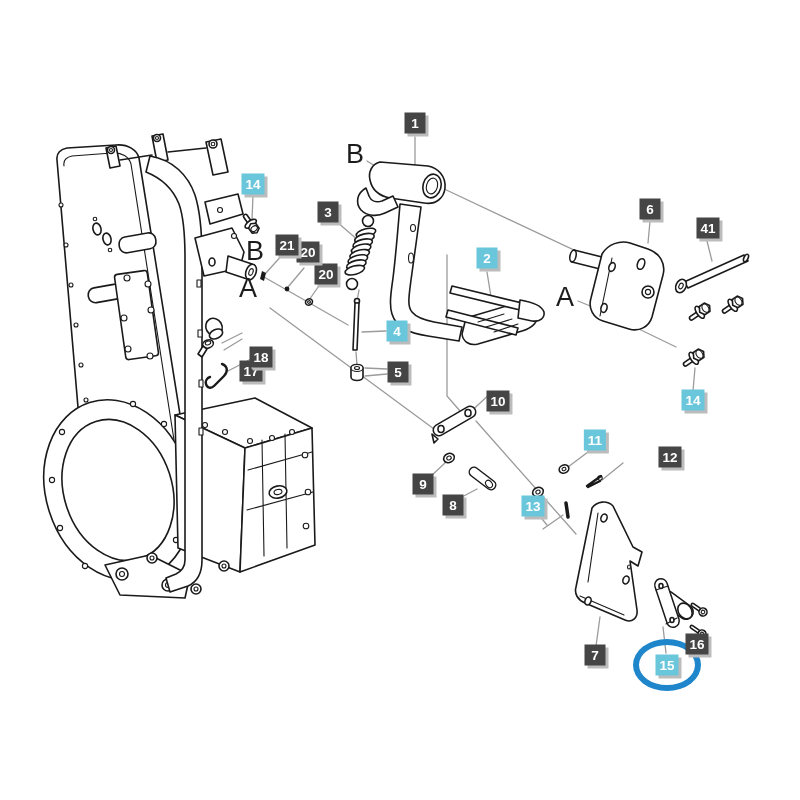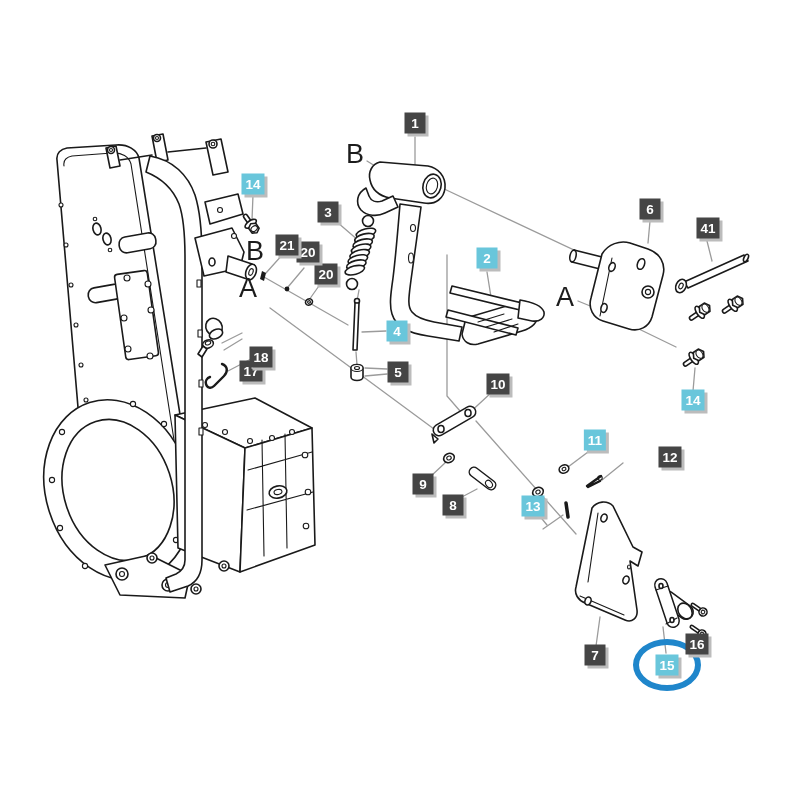--- a/index.html
+++ b/index.html
@@ -328,21 +328,21 @@
 <div id="labels-layer">
       <div class="callout dark" style="left: 415px; top: 123px;">1</div>
       <div class="callout cyan" style="left: 487px; top: 258px;">2</div>
       <div class="callout dark" style="left: 328px; top: 212px;">3</div>
       <div class="callout cyan" style="left: 397px; top: 331px;">4</div>
       <div class="callout dark" style="left: 398px; top: 372px;">5</div>
       <div class="callout dark" style="left: 650px; top: 209px;">6</div>
       <div class="callout dark" style="left: 595px; top: 655px;">7</div>
       <div class="callout dark" style="left: 453px; top: 505px;">8</div>
       <div class="callout dark" style="left: 423px; top: 484px;">9</div>
-      <div class="callout dark" style="left: 498px; top: 384px;">10</div>
+      <div class="callout dark" style="left: 498px; top: 401px;">10</div>
       <div class="callout cyan" style="left: 595px; top: 440px; text-align: right;">11</div>
       <div class="callout dark" style="left: 630px; top: 457px; margin-left: 40px;">12</div>
       <div class="callout cyan" style="left: 533px; top: 506px;">13</div>
       <div class="callout cyan" style="left: 253px; top: 184px;">14</div>
       <div class="callout cyan" style="left: 693px; top: 400px;">14</div>
       <div class="callout cyan" style="left: 667px; top: 665px;">15</div>
       <div class="callout dark" style="left: 697px; top: 644px;">16</div>
       <div class="callout dark" style="left: 251px; top: 334px; margin-top: 37px;">17</div>
       <div class="callout dark" style="left: 261px; top: 357px; text-align: center;">18</div>
       <div class="callout dark" style="left: 326px; top: 274px;">20</div>

